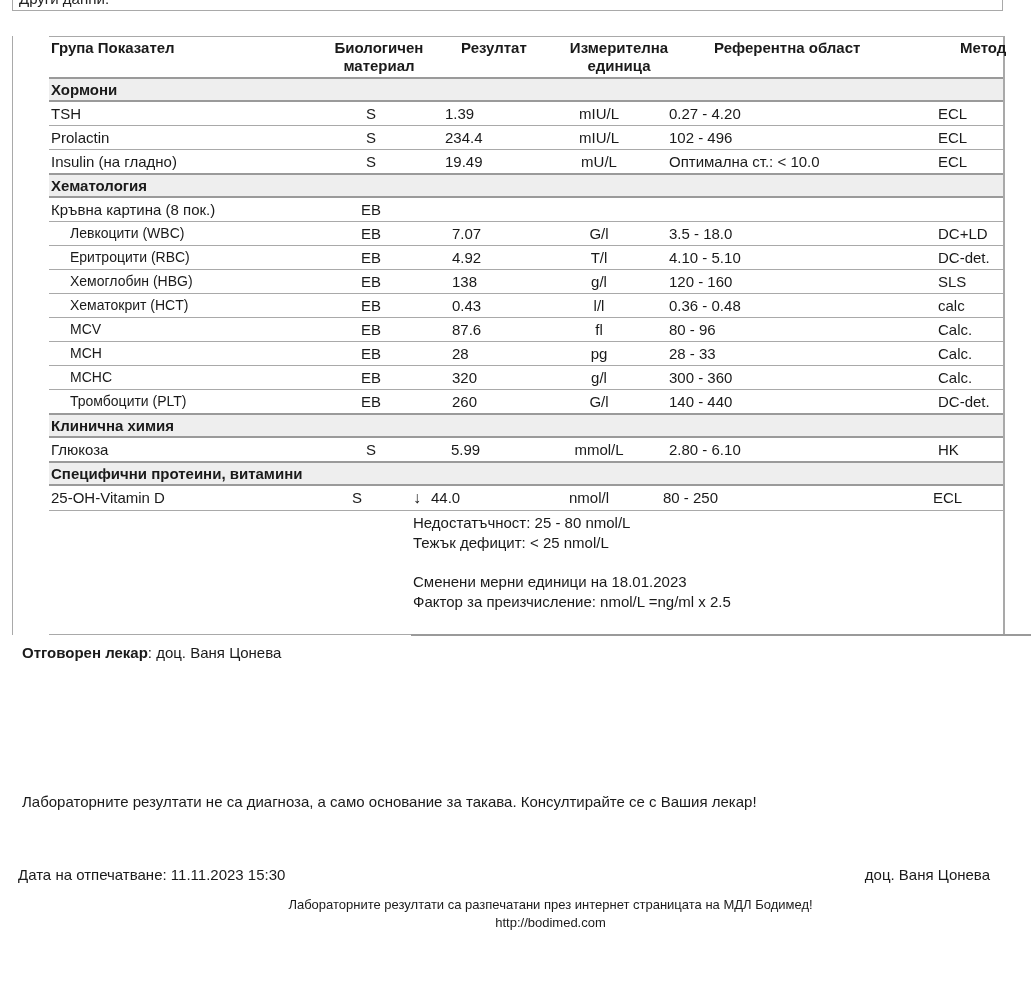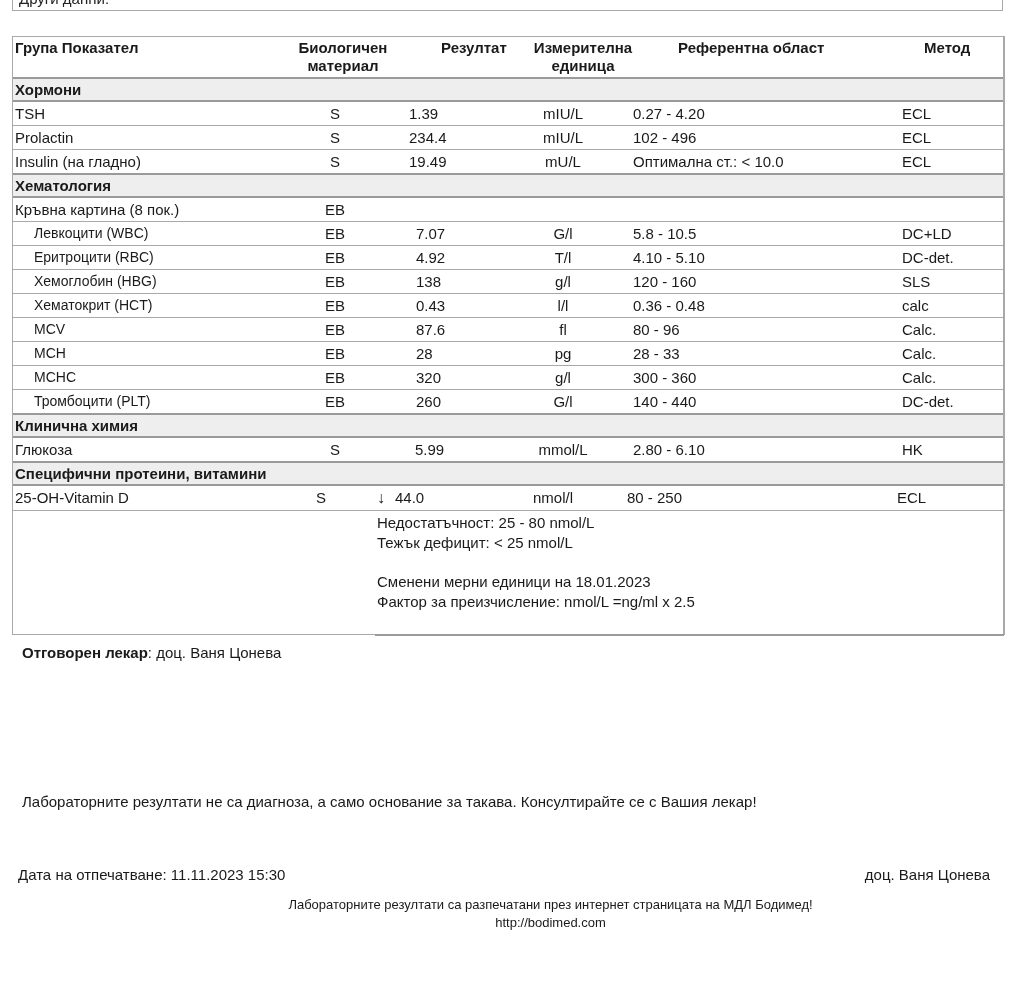--- a/index.html
+++ b/index.html
@@ -11,20 +11,21 @@
     position: absolute; left: 12px; top: -20px; width: 991px; height: 31px;
     border: 1px solid #a9a9a9; border-top: none; box-sizing: border-box;
   }
   .prev-box span {
     position: absolute; left: 6px; top: 10px; font-size: 15px; color: #222;
   }
   .table {
     position: absolute; left: 12px; top: 36px; width: 993px;
     border-left: 1px solid #a9a9a9; border-right: 2px solid #a9a9a9;
     box-sizing: border-box;
+    padding-left: 36px;
   }
   .hdr {
     position: relative; height: 40px; border-top: 1px solid #a9a9a9;
     border-bottom: 2px solid #9a9a9a; font-weight: bold; font-size: 15px;
   }
   .hdr div { position: absolute; top: 2px; text-align: center; line-height: 18px; }
   .row {
     position: relative; height: 23px; border-bottom: 1px solid #a9a9a9;
     font-size: 15px; line-height: 23px;
   }
@@ -65,21 +66,21 @@
   <span>Други данни:</span>
 </div>
 
 <div class="table">
   <div class="hdr">
     <div style="left:2px;text-align:left;">Група Показател</div>
     <div style="left:280px;width:100px;">
       <span>Биологичен</span><br>
       <span>материал</span>
     </div>
-    <div style="left:428px;">Резултат</div>
+    <div style="left:412px;">Резултат</div>
     <div style="left:495px;width:110px;margin-left:20px;">
       <span>Измерителна</span><br>
       <span>единица</span>
     </div>
     <div style="left:665px;">Референтна област</div>
     <div style="left:911px;">Метод</div>
   </div>
 
   <div class="row group">
     <div class="c-name">Хормони</div>
@@ -114,21 +115,21 @@
   </div>
   <div class="row">
     <div class="c-name">Кръвна картина (8 пок.)</div>
     <div class="c-mat">EB</div>
   </div>
   <div class="row">
     <div class="c-name sub">Левкоцити (WBC)</div>
     <div class="c-mat">EB</div>
     <div class="c-res" style="left:403px">7.07</div>
     <div class="c-unit">G/l</div>
-    <div class="c-ref">5.8 - 10.5</div>
+    <div class="c-ref">3.5 - 18.0</div>
     <div class="c-met">DC+LD</div>
   </div>
   <div class="row">
     <div class="c-name sub">Еритроцити (RBC)</div>
     <div class="c-mat">EB</div>
     <div class="c-res" style="left:403px">4.92</div>
     <div class="c-unit">T/l</div>
     <div class="c-ref">4.10 - 5.10</div>
     <div class="c-met">DC-det.</div>
   </div>

